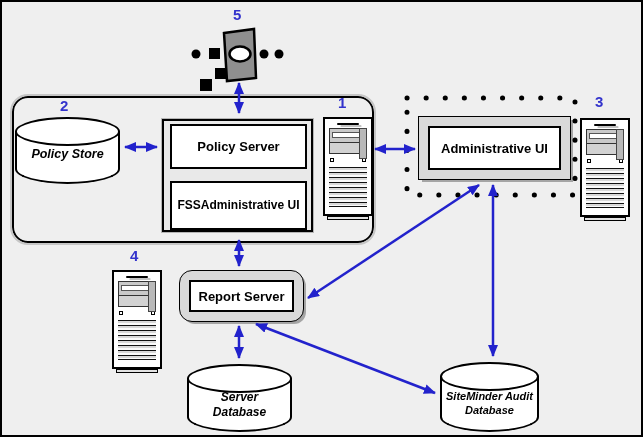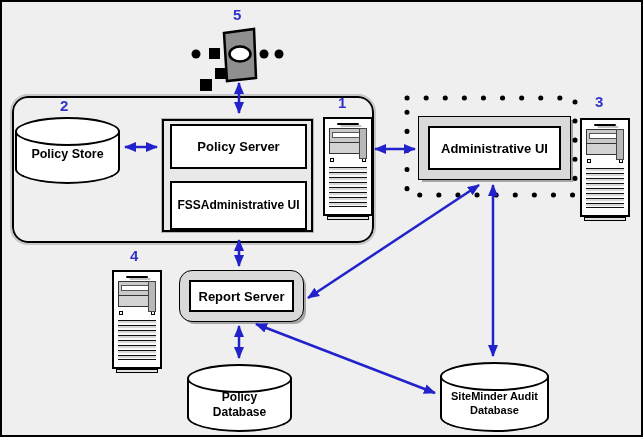--- a/index.html
+++ b/index.html
@@ -38,39 +38,39 @@
   }
   .frame .frame-inner {
     position:absolute; left:9px; right:9px; top:9px; bottom:9px;
     background:#fff; border:2px solid #000;
     display:flex; align-items:center; justify-content:center;
     font-weight:bold; font-size:13px; text-align:center; color:#000;
   }
   .admin-frame  { left:416px; top:114px; width:153px; height:64px; }
   .report-frame { left:177px; top:268px; width:125px; height:52px;border-radius:13px; }
   
-  .cyl { position:absolute; }
+  .cyl { position:absolute;font-style:italic; }
   .cyl .cyl-body {
     position:absolute; left:0; right:0; top:14px; bottom:0;
     background:#fff; border:2px solid #000; border-top:none;
     border-radius:0 0 50% 50% / 0 0 15px 15px;
   }
   .cyl .cyl-top {
     position:absolute; left:0; right:0; top:0; height:29px;
     background:#fff; border:2px solid #000; border-radius:50%;
   }
   .cyl .cyl-label {
     position:absolute; left:0; right:0; text-align:center;
     font-weight:bold; color:#000;
   }
   .policy-cyl { left:13px; top:115px; width:105px; height:67px; }
   .policy-cyl .cyl-label { top:30px; font-size:12.5px; }
   .reportdb-cyl { left:185px; top:362px; width:105px; height:68px; }
   .reportdb-cyl .cyl-label { top:26px; font-size:12px; line-height:15px; }
-  .auditdb-cyl { left:438px; top:360px; width:109px; height:70px; }
+  .auditdb-cyl { left:438px; top:360px; width:99px; height:70px; }
   .auditdb-cyl .cyl-label { top:27px; font-size:11px; line-height:14px; }
   
   .badge {
     position:absolute; font-weight:bold; font-size:15px;
     color:var(--badge-color,#3333cc);
   }
   
   .tower { position:absolute; width:50px; height:99px; background:#fff; border:2px solid #000; }
   .tower .t-handle { margin:4px auto 0; width:22px; height:2px; background:#000; border-radius:2px; box-shadow:3px 2px 0 -0.5px #888; }
   .tower .t-drive {
@@ -130,21 +130,21 @@
   <div class="frame report-frame">
     <div class="frame-inner">
       <span>Report Server</span>
     </div>
   </div>
 
   <div class="cyl reportdb-cyl">
     <div class="cyl-body"></div>
     <div class="cyl-top"></div>
     <div class="cyl-label">
-      <div>Policy</div>
+      <div>Server</div>
       <div>Database</div>
     </div>
   </div>
 
   <div class="cyl auditdb-cyl">
     <div class="cyl-body"></div>
     <div class="cyl-top"></div>
     <div class="cyl-label">
       <div>SiteMinder Audit</div>
       <div>Database</div>

